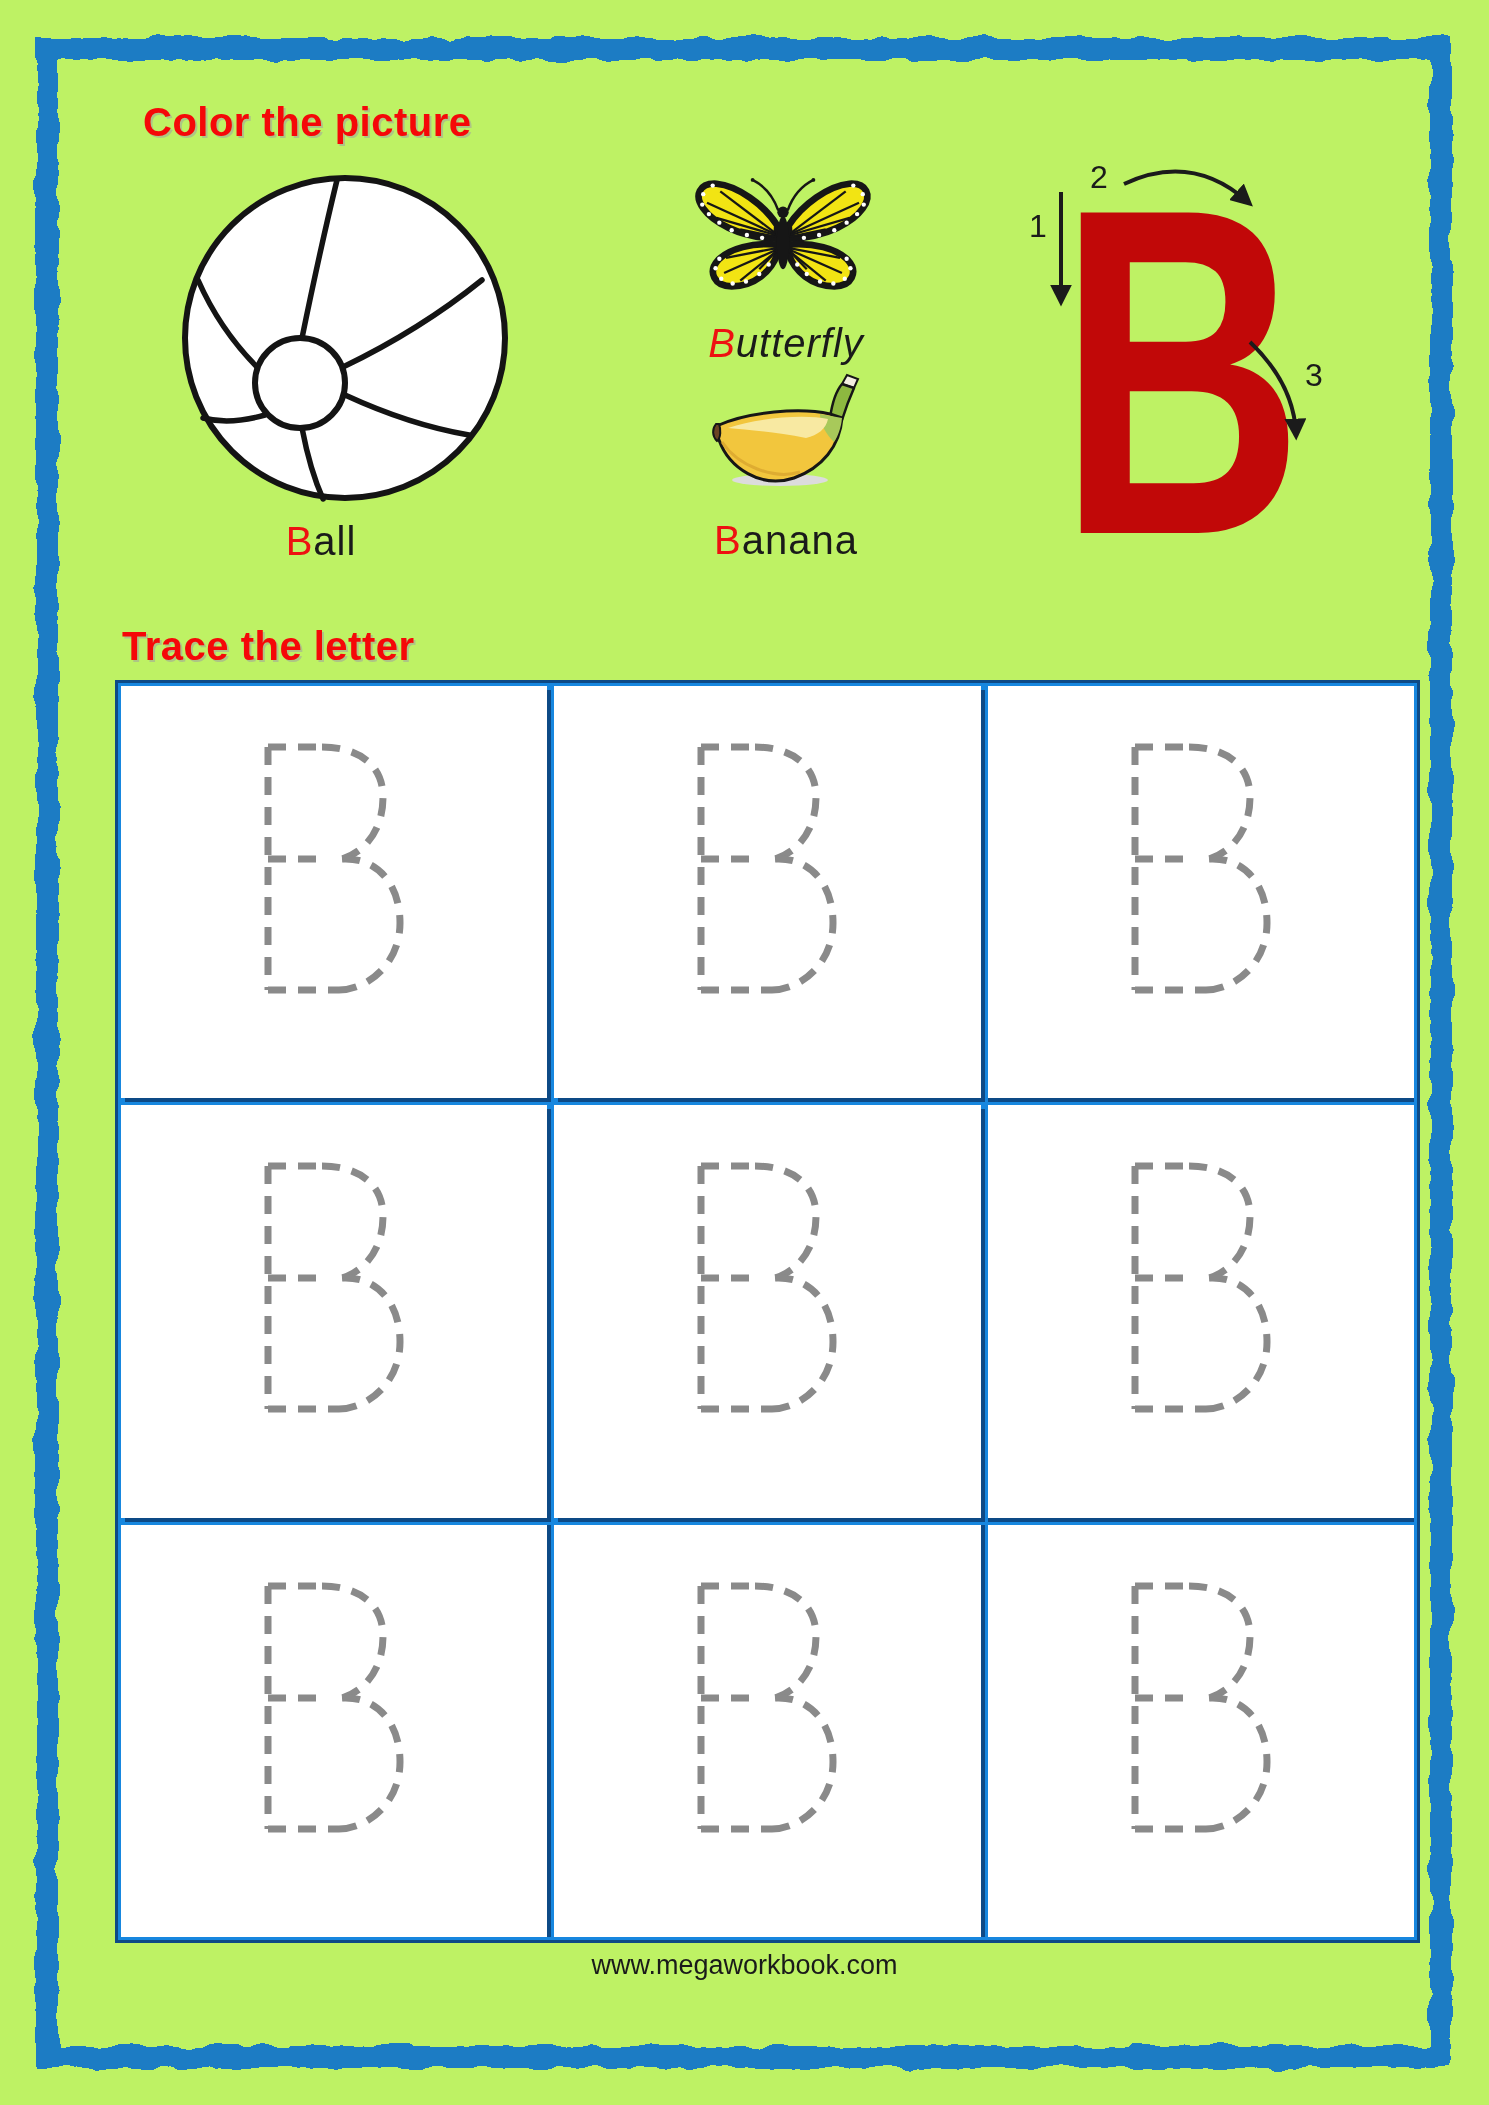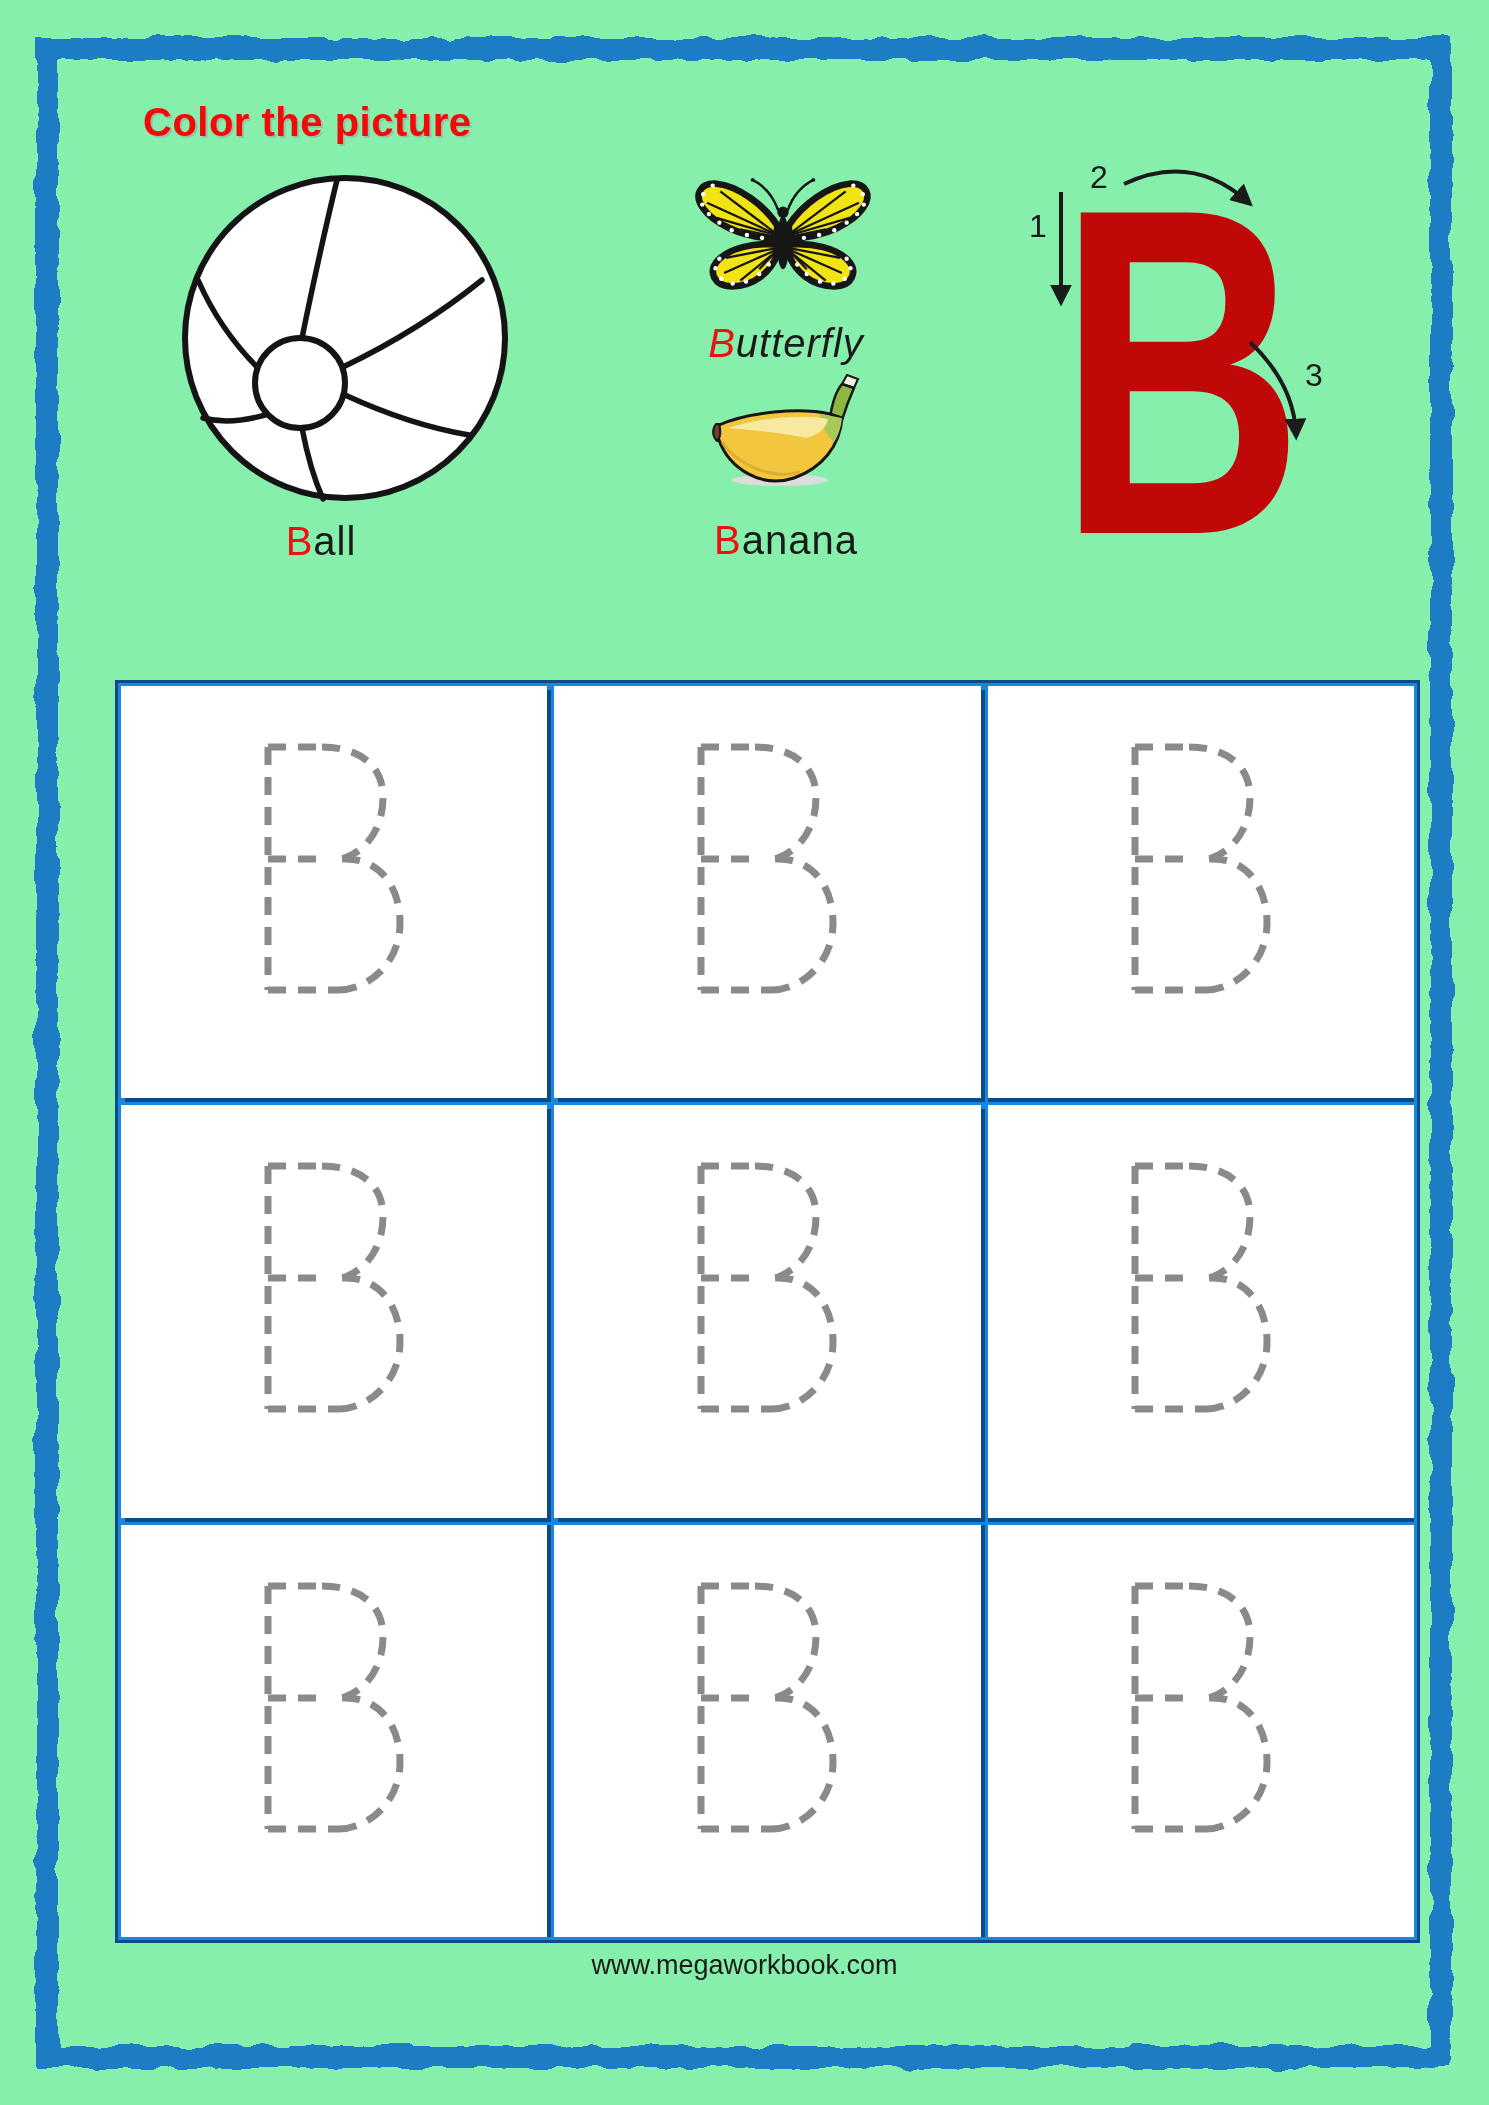--- a/index.html
+++ b/index.html
@@ -1,18 +1,18 @@
 <!DOCTYPE html>
 <html><head>
 <meta charset="utf-8">
 <style>
   html,body{margin:0;padding:0;background:#fff;}
   .page{
     position:relative; width:1489px; height:2105px; margin:0 auto;
-    background:#86efac; overflow:hidden;
+    background:#bef264; overflow:hidden;
     font-family:"Liberation Sans", sans-serif;
   }
   .frame{position:absolute; left:0; top:0; pointer-events:none;}
   .heading{
     position:absolute; font-weight:bold; font-size:40px; color:#f50808;
     letter-spacing:0.5px; text-shadow:2px 2px 0 rgba(160,160,160,.55);
     white-space:nowrap;
   }
   .h1{left:143px; top:100px;}
   .h2{left:122px; top:624px;}
@@ -149,20 +149,21 @@
     <g fill="none" stroke="#1b1b1b" stroke-width="4">
       <path d="M61,52 L61,160" marker-end="url(#arrowhead)"></path>
       <path d="M124,44 Q192,12 248,62" marker-end="url(#arrowhead)"></path>
       <path d="M250,202 Q294,244 296,294" marker-end="url(#arrowhead)"></path>
     </g>
     <text class="stroke-num" x="38" y="97" text-anchor="middle">1</text>
     <text class="stroke-num" x="99" y="48" text-anchor="middle">2</text>
     <text class="stroke-num" x="314" y="246" text-anchor="middle">3</text>
   </svg>
 
+  <div class="heading h2">Trace the letter</div>
 
   <div class="trace-grid">
     <div class="trace-cell">
       <svg width="160" height="255" viewBox="0 0 160 255">
         <g fill="none" stroke-width="7" stroke-dasharray="18 12" stroke="#8a8a8a">
           <path d="M14,6 L14,249"></path>
           <path d="M14,6 L68,6"></path>
           <path d="M14,118 L74,118"></path>
           <path d="M14,249 L85,249"></path>
           <path d="M68,6 C102,6 129,22 129,56 C129,92 108,112 88,118"></path>

